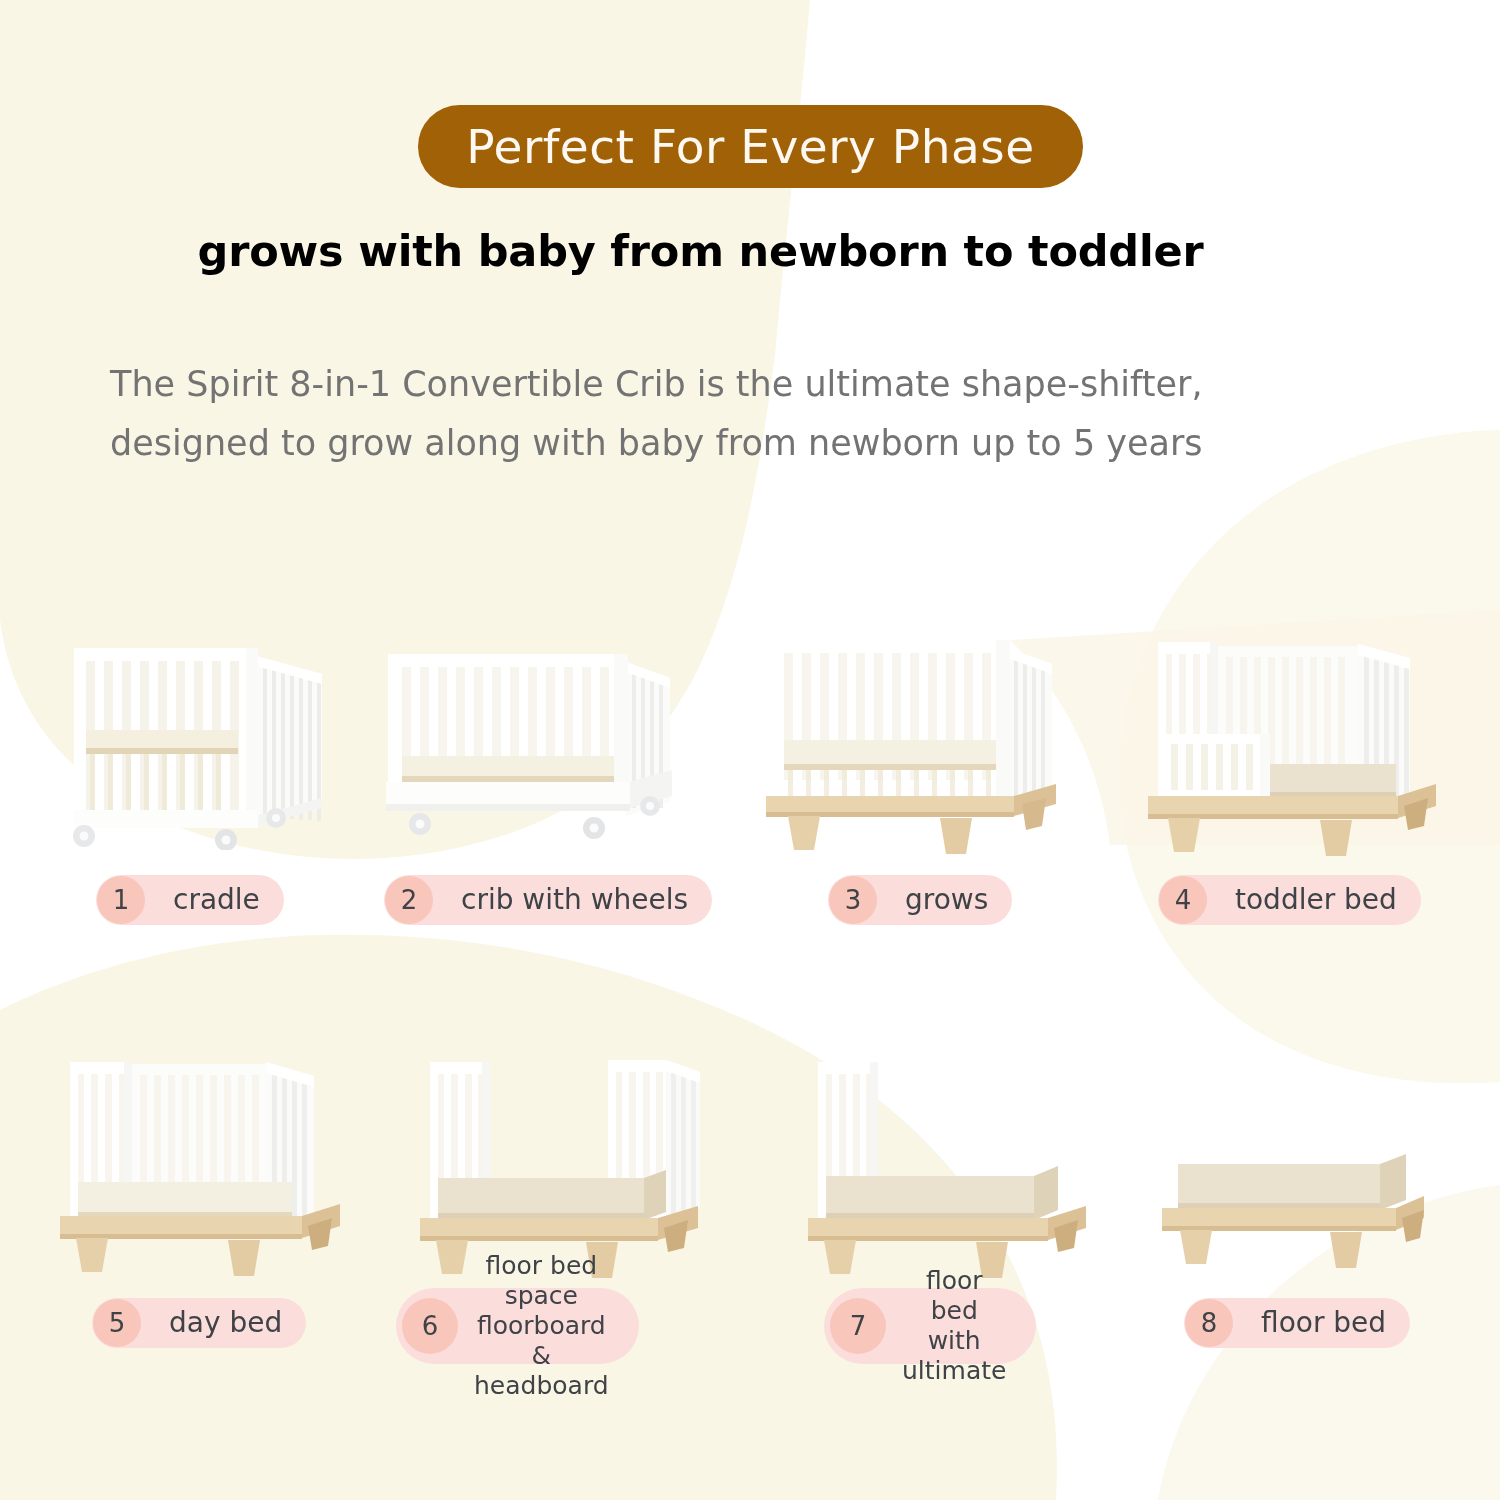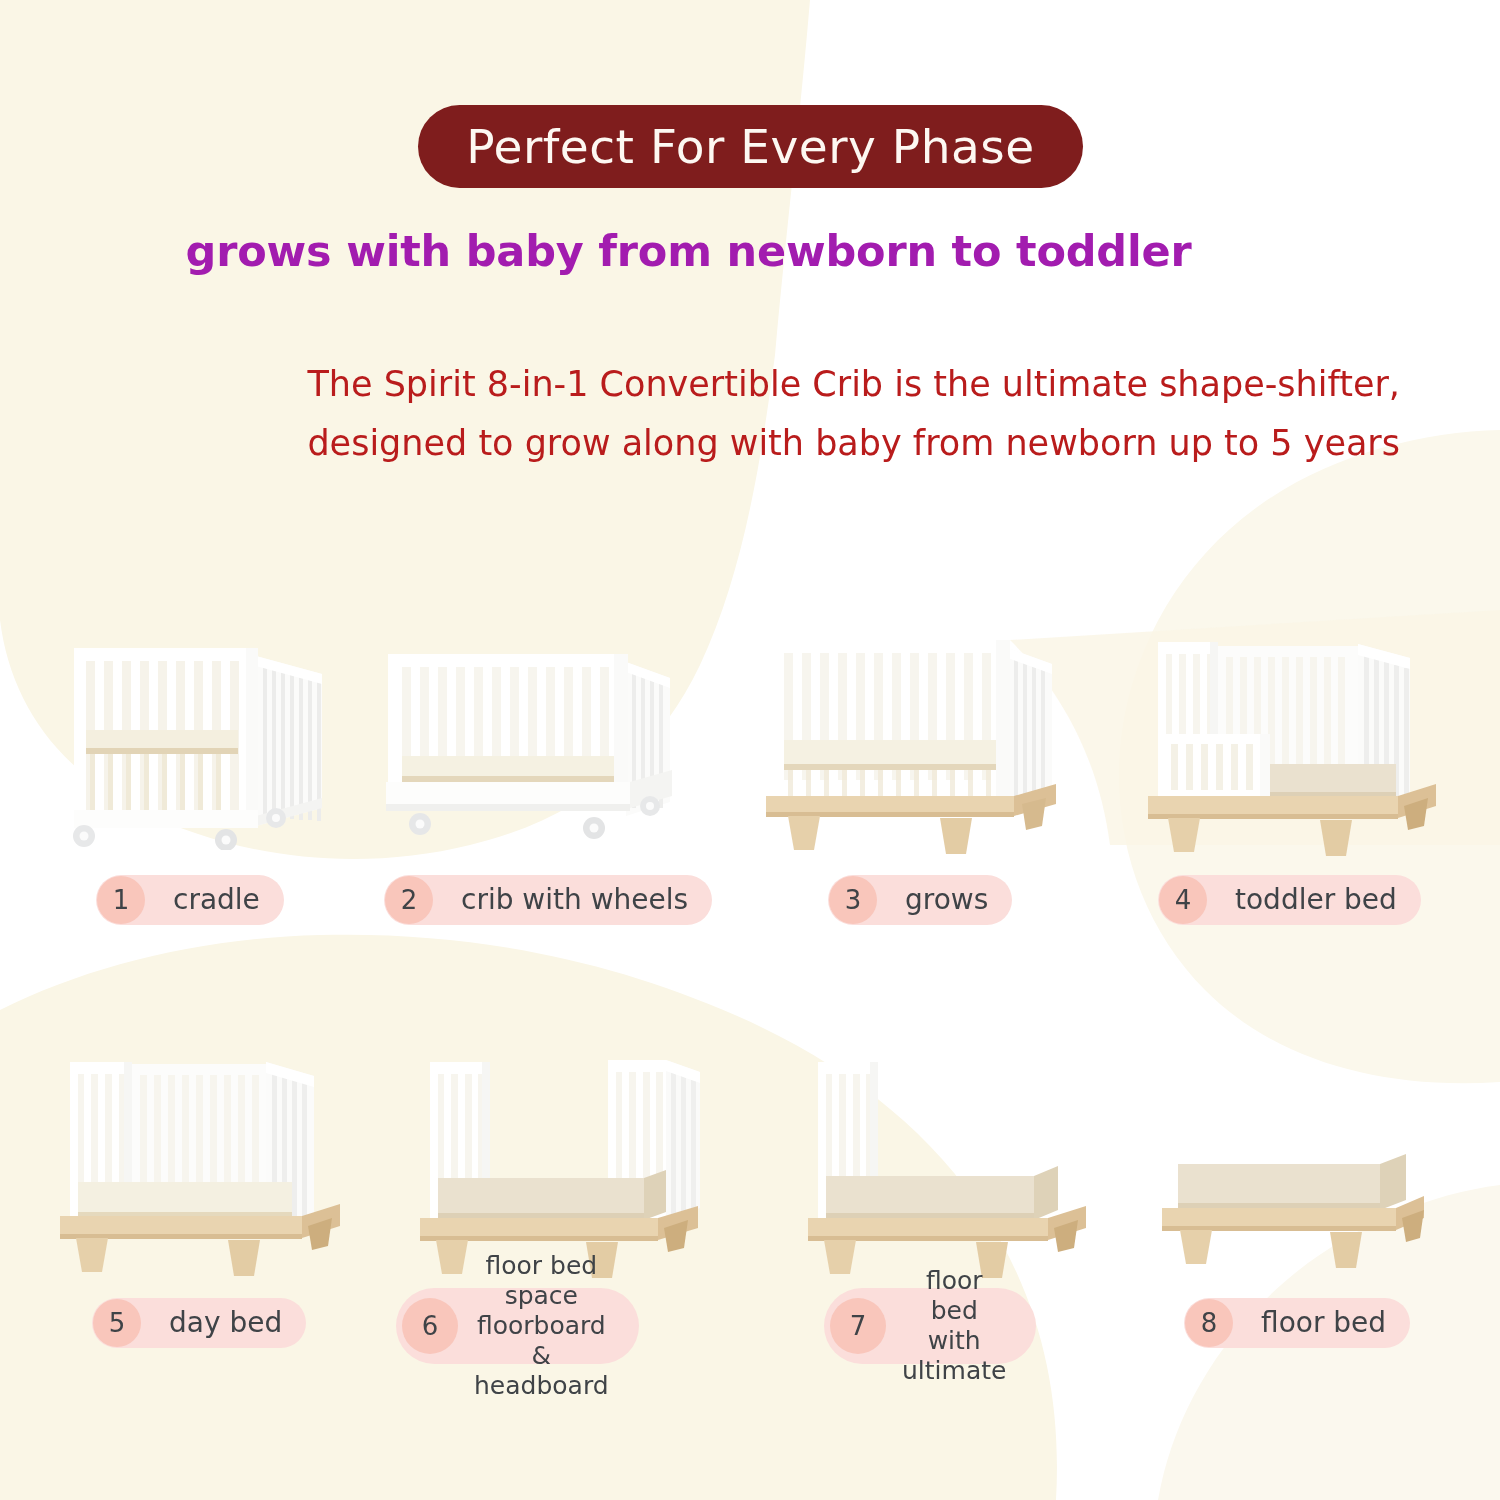--- a/index.html
+++ b/index.html
@@ -14,49 +14,49 @@
   
   #bg-layer { position:absolute; inset:0; width:1500px; height:1500px; z-index:0; }
 
   
   #content { position:absolute; inset:0; z-index:2; }
 
   .pill-title {
     position:absolute;
     left:418px; top:105px;
     width:665px; height:83px;
-    background:#7f1d1d;
+    background:#a16207;
     border-radius:42px;
     display:flex; align-items:center; justify-content:center;
   }
   .pill-title span {
     color:#fdf8f2;
     font-size:47px;
     letter-spacing:.5px;
     font-weight:400;
     white-space:nowrap;
   }
 
   .subtitle {
     position:absolute;
-    left:0; top:226px; width:1377px;
+    left:12px; top:226px; width:1377px;
     text-align:center;
     font-size:43px;
     font-weight:700;
-    color:#a21caf;
+    color:#000000;
     letter-spacing:-.2px;
   }
 
   .body-copy {
     position:absolute;
     left:110px; top:355px; width:1290px;
-    text-align:right;
+    text-align:left;
     font-size:35px;
     line-height:59px;
-    color:#b91c1c;
+    color:#737373;
     font-weight:400;
   }
   .body-copy .ln { display:block; white-space:nowrap; }
 
   
   .row { position:absolute; left:0; width:1500px; }
   #row-1 { top:620px; height:330px; }
   #row-2 { top:1030px; height:350px; }
 
   .item { position:absolute; }

